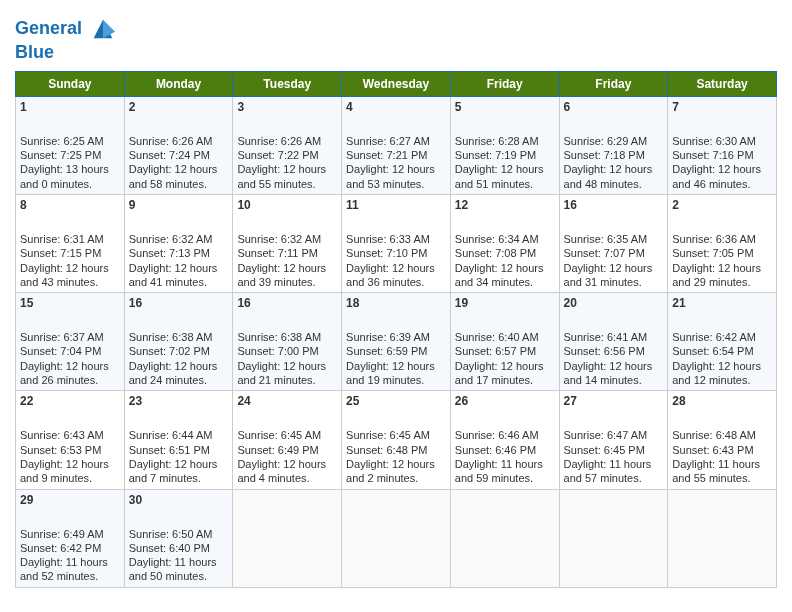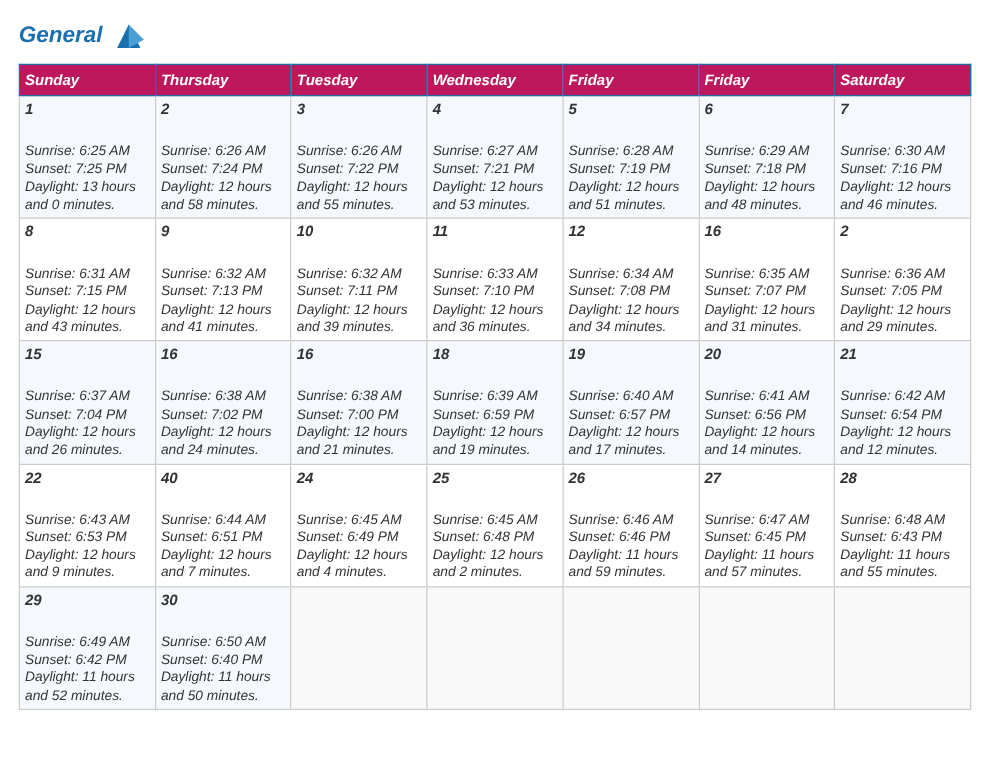--- a/index.html
+++ b/index.html
@@ -9,21 +9,20 @@
       font-family: Arial, sans-serif;
       background: #fff;
       overflow: hidden;
     }
     .page {
       width: 792px;
       height: 428px;
       padding: 15px;
       display: flex;
       flex-direction: column;
-      font-style: italic;
     }
     .header {
       display: flex;
       align-items: flex-start;
       justify-content: space-between;
       margin-bottom: 8px;
     }
     .logo {
       display: flex;
       align-items: center;
@@ -53,26 +52,26 @@
     .location {
       font-size: 14px;
       color: #555;
     }
     .calendar-table {
       width: 100%;
       border-collapse: collapse;
       flex: 1;
     }
     .calendar-table th {
-      background-color: #be185d;
+      background-color: #4d7c0f;
       color: #fff;
       font-size: 12px;
       font-weight: bold;
       padding: 5px 4px;
-      text-align: left;
+      text-align: center;
       border: 1px solid #1a6faf;
     }
     .calendar-table td {
       vertical-align: top;
       border: 1px solid #ccc;
       padding: 3px 4px;
       font-size: 9.5px;
       color: #333;
       width: calc(100% / 7);
       background: #fff;
@@ -106,33 +105,34 @@
   <div class="header">
     <div class="logo">
       <div>
         <div class="logo-text">
           <span style="color:#1a6faf;">General</span>
           <svg class="logo-icon" viewBox="0 0 30 30" style="display:inline-block;vertical-align:middle;margin-left:2px;">
             <polygon points="5,25 15,5 25,25" fill="#1a6faf"></polygon>
             <polygon points="15,5 28,18 15,25" fill="#4a9fd4"></polygon>
           </svg>
         </div>
+        <div class="logo-text"><span style="color:#1a6faf;">Blue</span></div>
       </div>
     </div>
     <div class="title-block">
       <div class="month-title"></div>
       <div class="location"></div>
     </div>
   </div>
 
   <table class="calendar-table">
     <thead>
       <tr id="days-header">
           <th>Sunday</th>
-          <th>Thursday</th>
+          <th>Monday</th>
           <th>Tuesday</th>
           <th>Wednesday</th>
           <th>Friday</th>
           <th>Friday</th>
           <th>Saturday</th>
         </tr>
     </thead>
     <tbody id="calendar-body">
         <tr>
           <td>
@@ -223,21 +223,21 @@
             <span class="day-num">21</span>
 <div class="day-info">Sunrise: 6:42 AM<br>Sunset: 6:54 PM<br>Daylight: 12 hours and 12 minutes.</div>
           </td>
         </tr>
         <tr>
           <td>
             <span class="day-num">22</span>
 <div class="day-info">Sunrise: 6:43 AM<br>Sunset: 6:53 PM<br>Daylight: 12 hours and 9 minutes.</div>
           </td>
           <td>
-            <span class="day-num">40</span>
+            <span class="day-num">23</span>
 <div class="day-info">Sunrise: 6:44 AM<br>Sunset: 6:51 PM<br>Daylight: 12 hours and 7 minutes.</div>
           </td>
           <td>
             <span class="day-num">24</span>
 <div class="day-info">Sunrise: 6:45 AM<br>Sunset: 6:49 PM<br>Daylight: 12 hours and 4 minutes.</div>
           </td>
           <td>
             <span class="day-num">25</span>
 <div class="day-info">Sunrise: 6:45 AM<br>Sunset: 6:48 PM<br>Daylight: 12 hours and 2 minutes.</div>
           </td>

